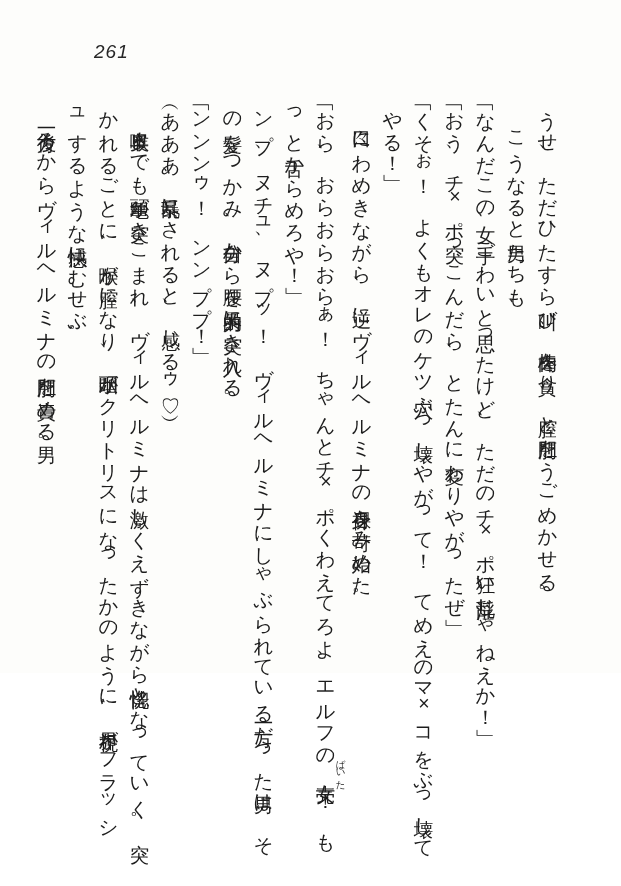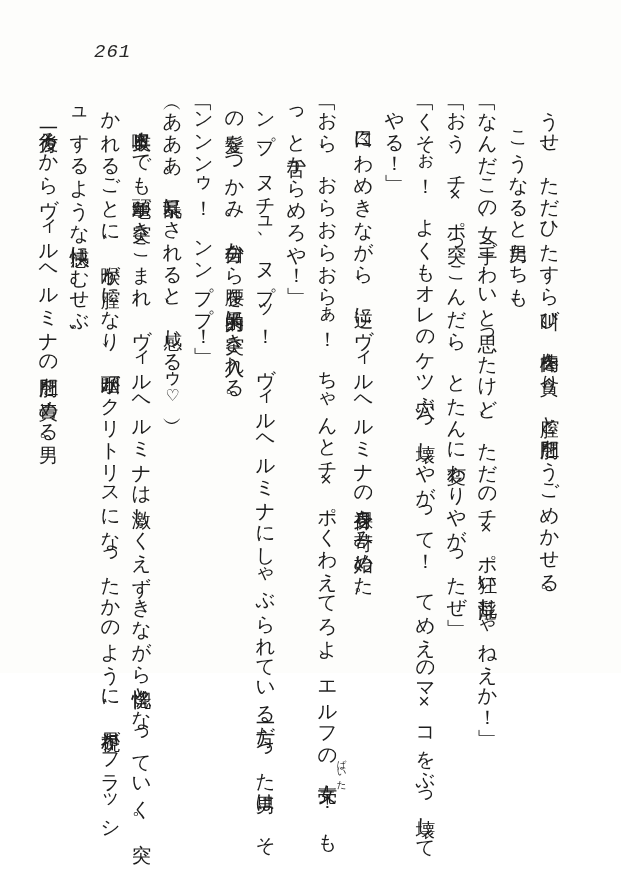--- a/index.html
+++ b/index.html
@@ -14,21 +14,21 @@
     position: relative;
     overflow: hidden;
   }
   .page {
     position: absolute;
     left: 0;
     top: 0;
     width: 621px;
     height: 673px;
     background: #fdfdfb;
-    font-family: Liberation Mono, monospace;
+    font-family: Liberation Sans, sans-serif;
   }
   .page-number {
     position: absolute;
     top: 41px;
     left: 94px;
     font-size: 19px;
     font-style: italic;
     letter-spacing: 1px;
     color: #272727;
   }

